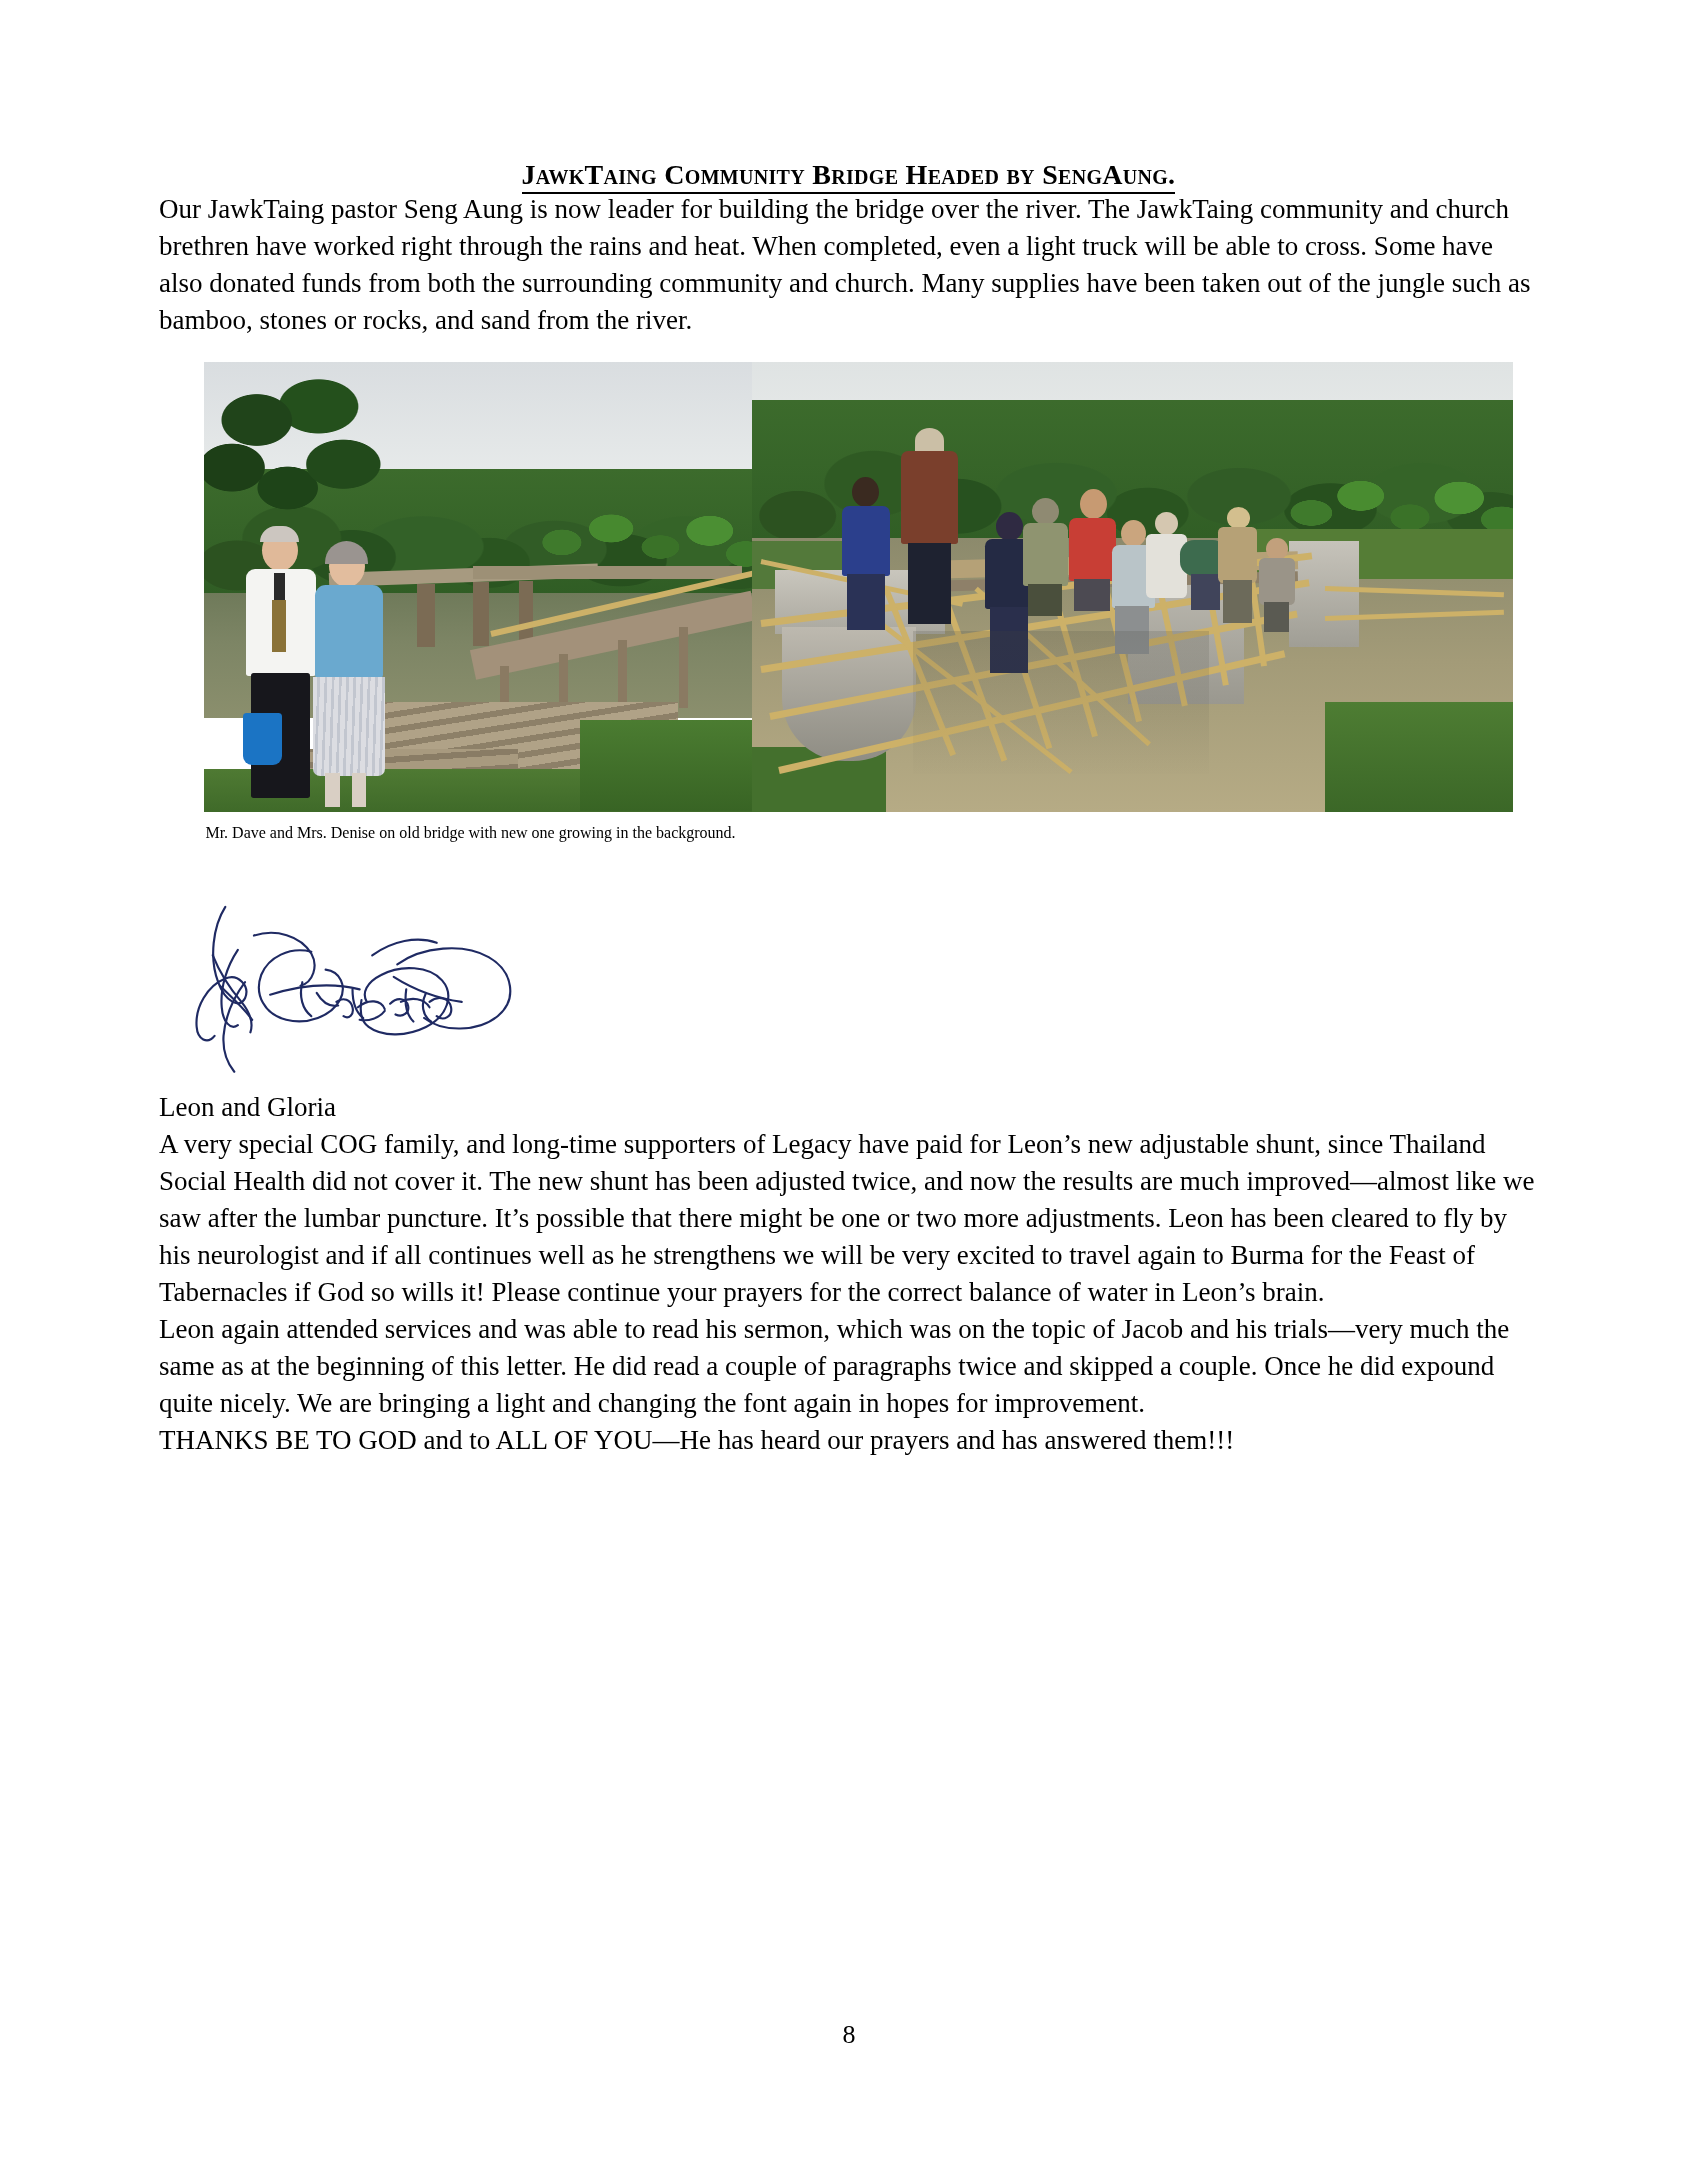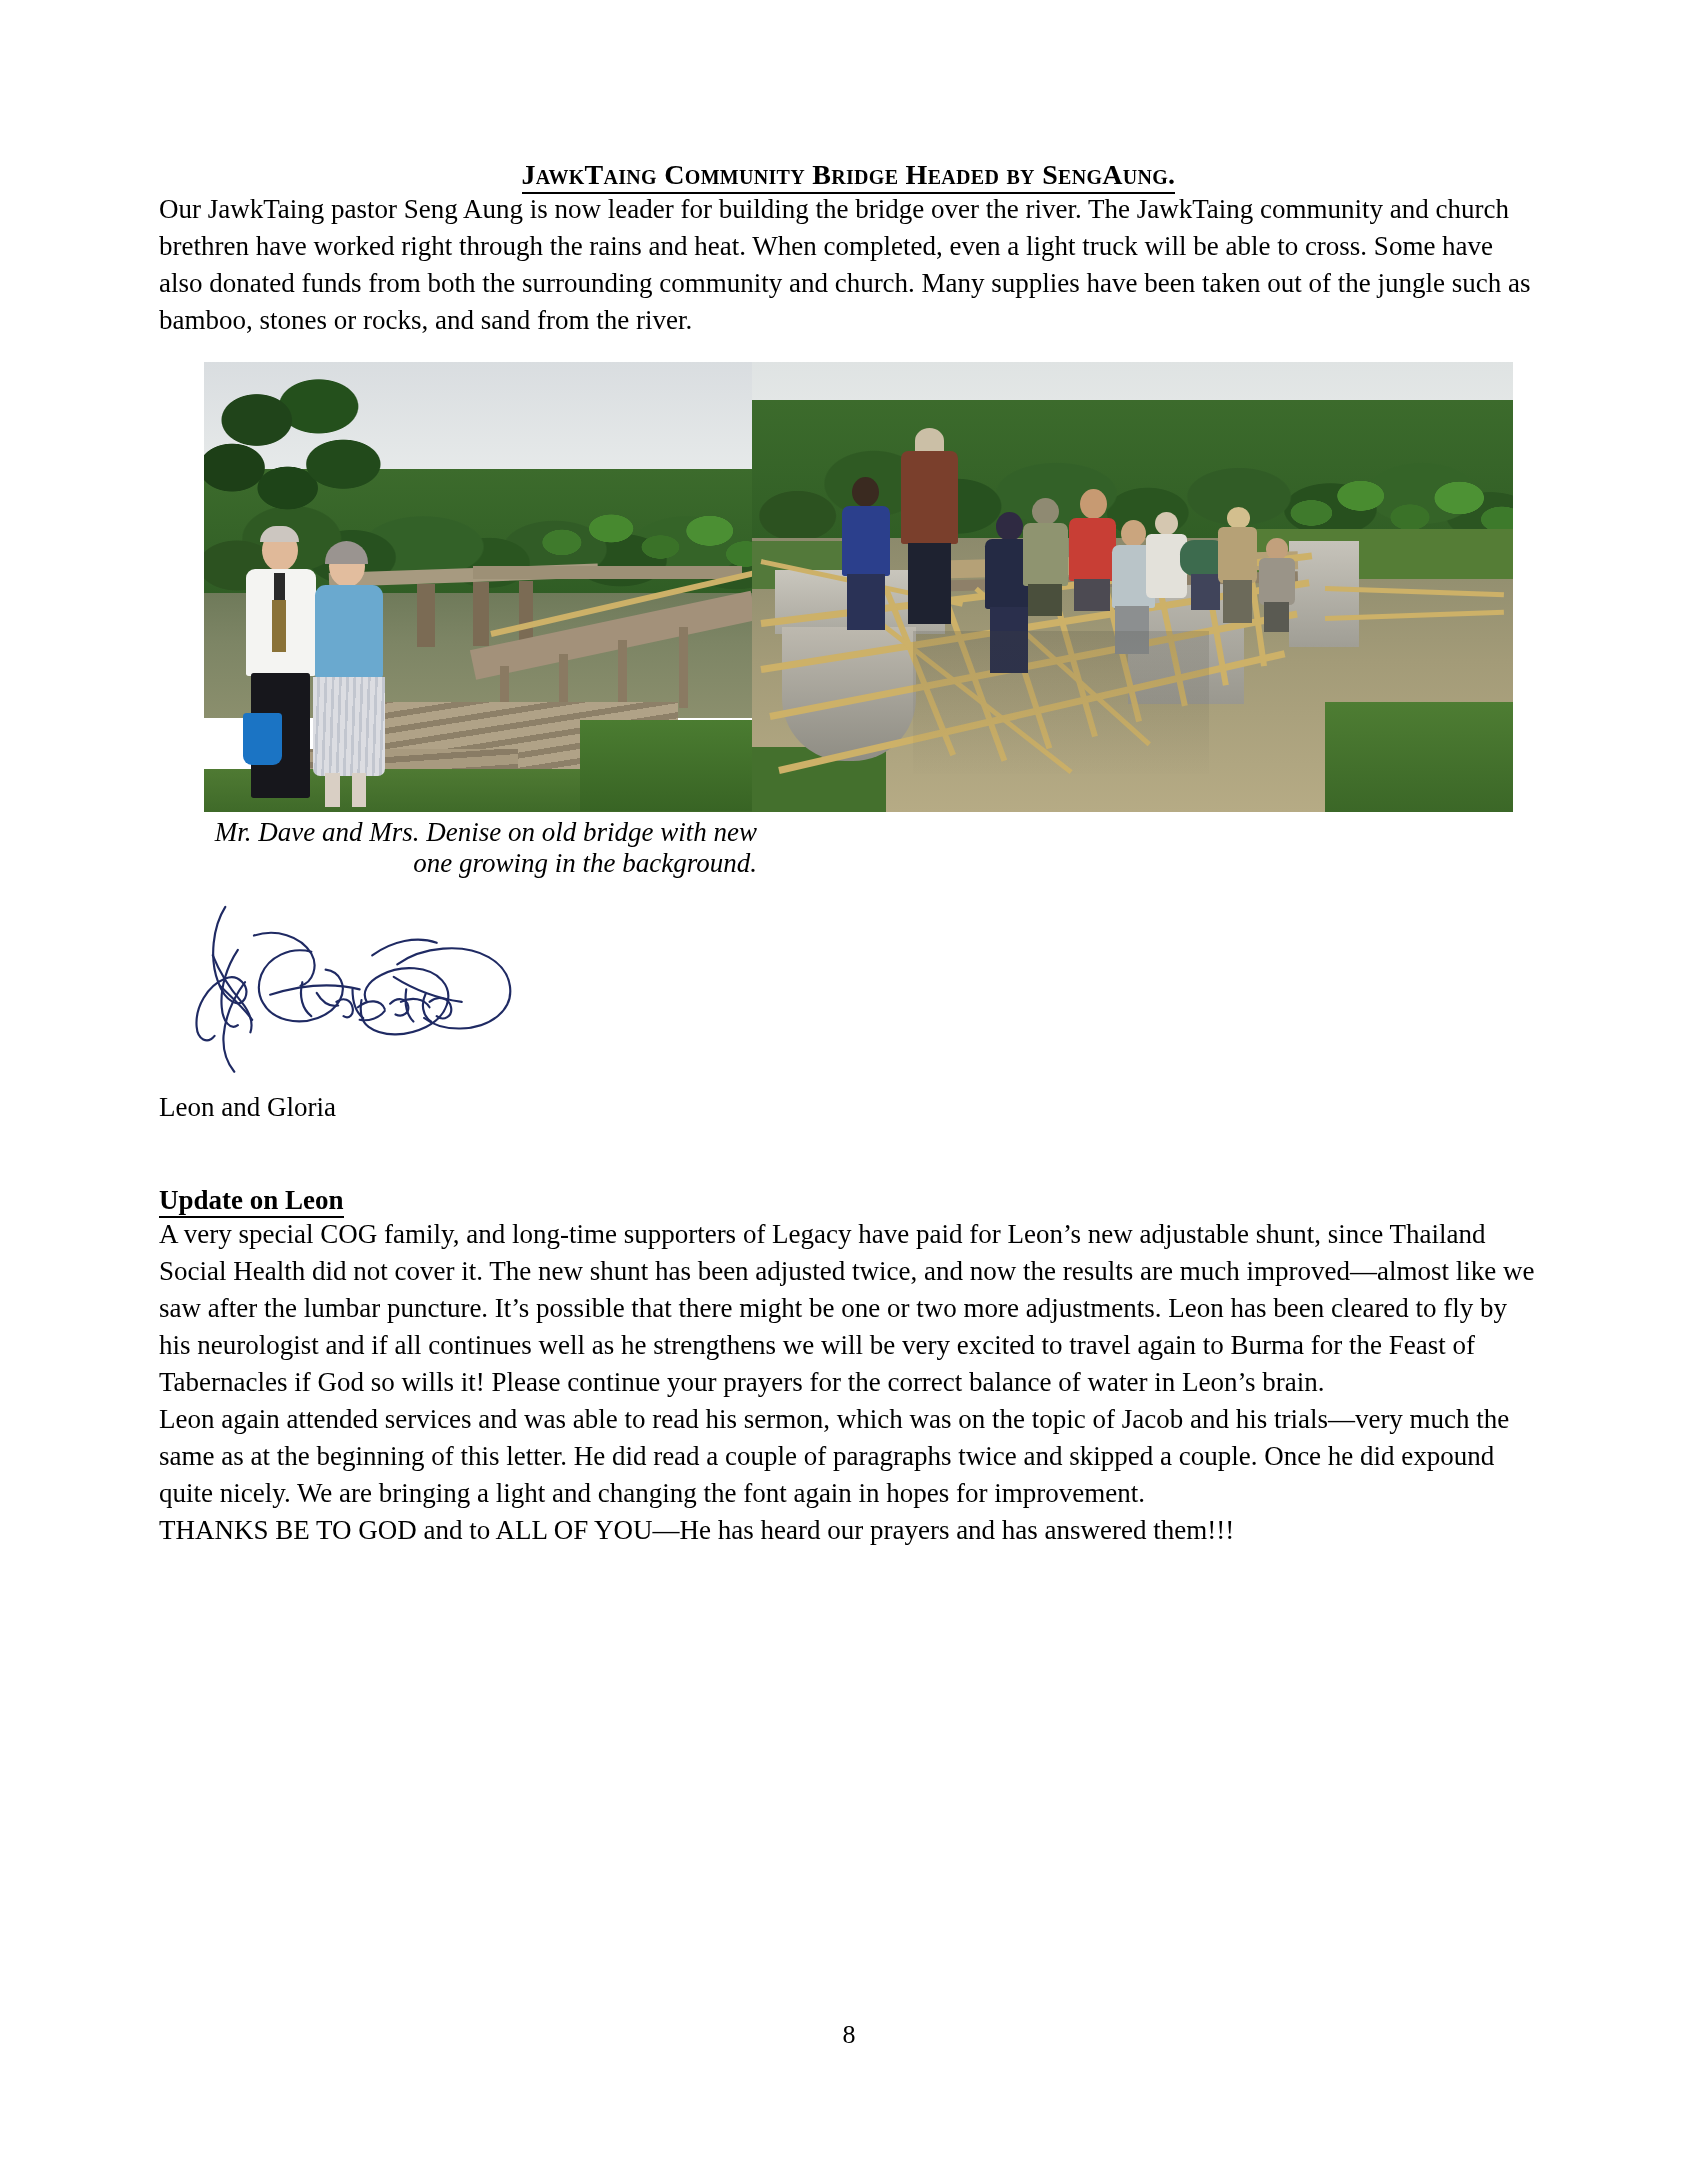--- a/index.html
+++ b/index.html
@@ -119,24 +119,23 @@
   
   .caption-row {
     position: relative;
     width: 100%;
     margin-top: 5.4px;
     height: 77px;
   }
   .caption {
     position: absolute;
     top: 0;
-    font-size: 27px;
+    font-size: 16px;
     line-height: 31px;
-    text-align: right;
-    font-style: italic;
+    text-align: center;
   }
   .caption-left  { left: 25px;  width: 573px; }
   .caption-right { left: 593px; width: 761px; }
 
   
   .para-continuing { margin-top: 97px; }
   .para-love { margin-top: 32px; }
 
   .signature-wrap {
     position: relative;
@@ -392,21 +391,20 @@
           <path d="M292 118 C 302 110, 314 114, 316 124 C 318 134, 308 140, 300 134"></path>
           <path d="M256 76 C 284 56, 330 52, 358 68 C 386 84, 390 116, 368 134 C 346 152, 306 152, 286 136"></path>
           <path d="M252 90 C 274 104, 300 114, 328 118"></path>
           <path d="M228 66 C 250 50, 278 44, 300 52"></path>
         </g>
       </svg>
     </div>
 
     <p class="body-para para-names">Leon and Gloria</p>
 
-    <h2 class="sub-head"><span>Update on Leon</span></h2>
 
     <p class="body-para para-update">A very special COG family, and long-time supporters of Legacy have paid for Leon’s new adjustable shunt, since Thailand Social Health did not cover it.  The new shunt has been adjusted twice, and now the results are much improved—almost like we saw after the lumbar puncture.  It’s possible that there might be one or two more adjustments. Leon has been cleared to fly by his neurologist and if all continues well as he strengthens we will be very excited to travel again to Burma for the Feast of Tabernacles if God so wills it!  Please continue your prayers for the correct balance of water in Leon’s brain.</p>
 
     <p class="body-para para-services">Leon again attended services and was able to read his sermon, which was on the topic of Jacob and his trials—very much the same as at the beginning of this letter.  He did read a couple of paragraphs twice and skipped a couple.  Once he did expound quite nicely.  We are bringing a light and changing the font again in hopes for improvement.</p>
 
     <p class="body-para para-thanks">THANKS BE TO GOD and to ALL OF YOU—He has heard our prayers and has answered them!!!</p>
 
   </div>
 
   <div class="page-number">8</div>

